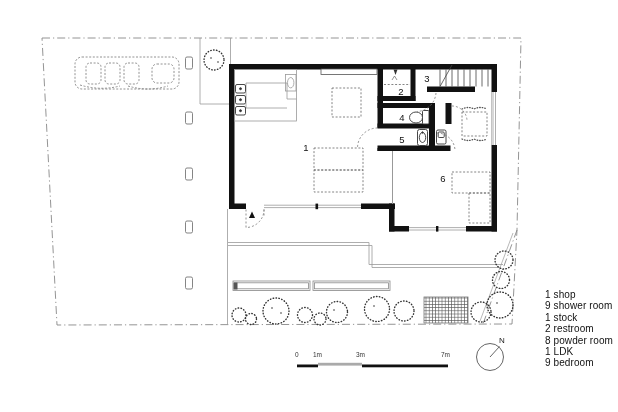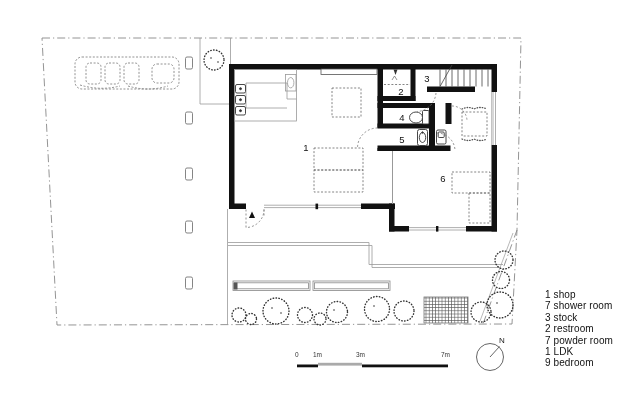--- a/index.html
+++ b/index.html
@@ -239,20 +239,20 @@
 
   <g>
     <circle cx="490" cy="357" r="13.5" fill="none" stroke="#555" stroke-width="0.9"></circle>
     <path d="M490,357 L499.5,346.5" stroke="#555" stroke-width="0.9"></path>
     <text class="north-label" x="499" y="343">N</text>
   </g>
 </svg>
 
 <div class="legend">
   <div>1 shop</div>
-  <div>7 shower room</div>
-  <div>3 stock</div>
+  <div>9 shower room</div>
+  <div>1 stock</div>
   <div>2 restroom</div>
-  <div>7 powder room</div>
+  <div>8 powder room</div>
   <div>1 LDK</div>
   <div>9 bedroom</div>
 </div>
 </div>
 
 </body></html>

